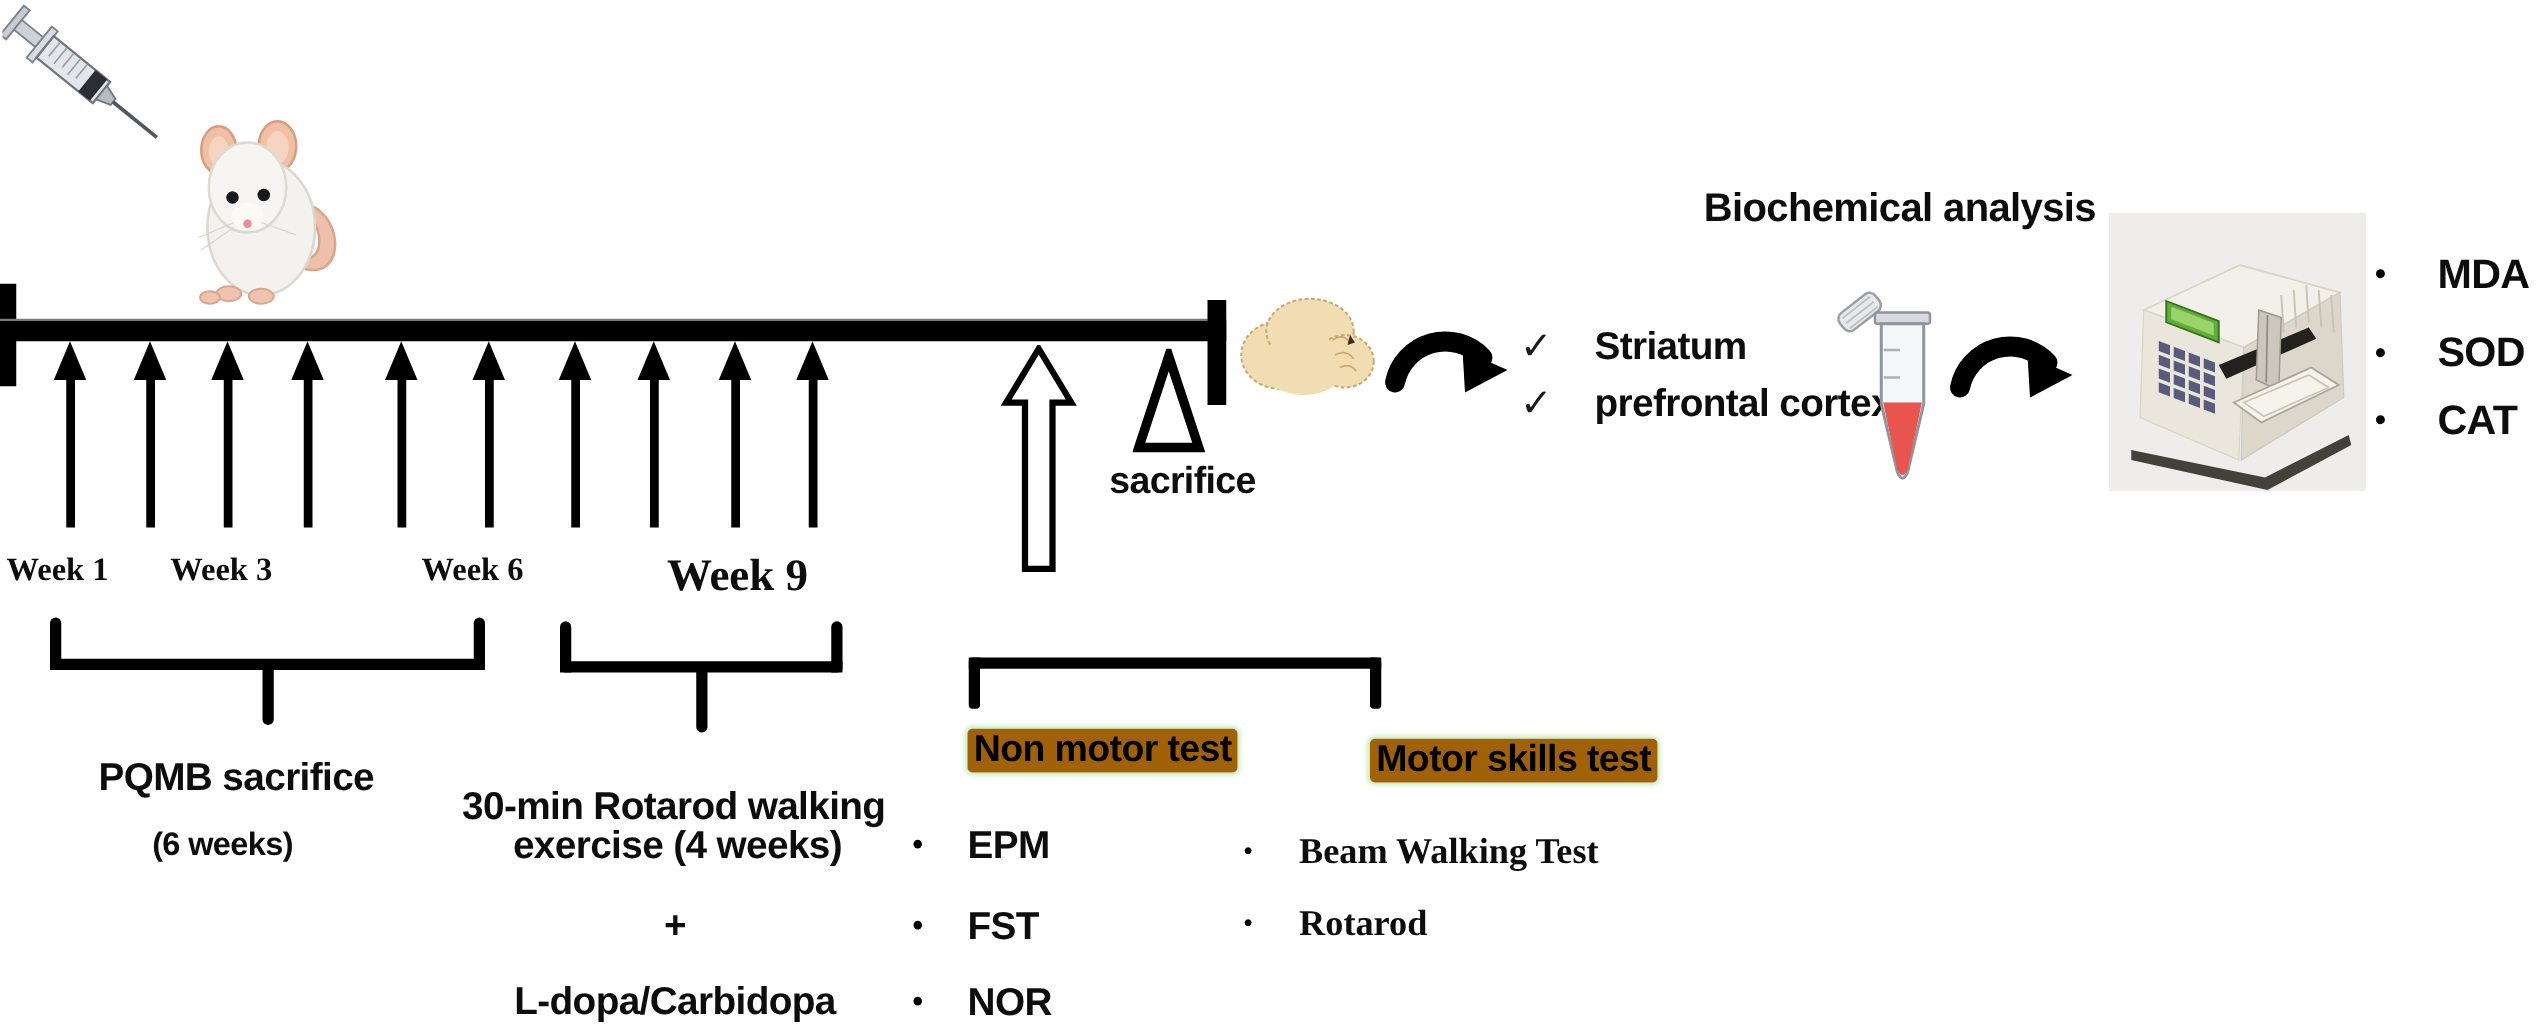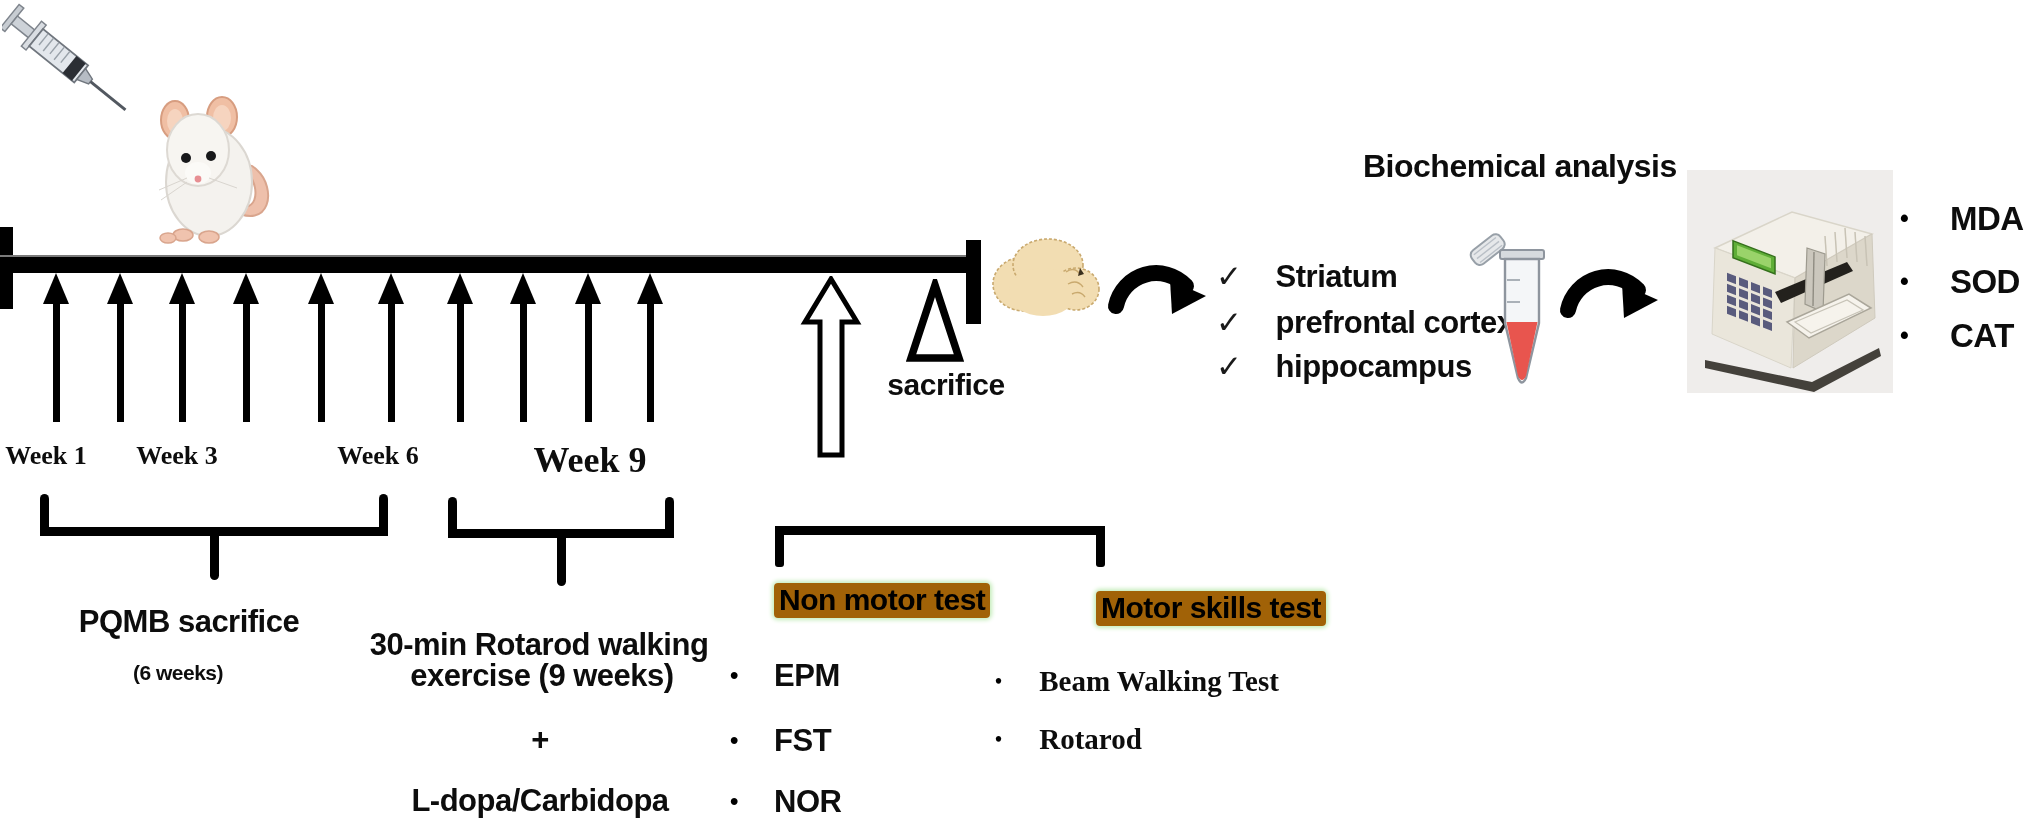--- a/index.html
+++ b/index.html
@@ -133,24 +133,24 @@
   </div>
 
   <div class="brace" style="left:448px;top:497px;width:226px;height:92px;">
     <div class="bar" style="top:32px;"></div>
     <div class="leg" style="left:0;height:41px;"></div>
     <div class="leg" style="right:0;height:41px;"></div>
     <div class="nub" style="left:calc(50% - 4.5px);top:39px;height:50px;"></div>
   </div>
 
   <div class="txt ctr" style="left:189px;top:606px;font-size:31px;">PQMB sacrifice</div>
-  <div class="txt ctr" style="left:178px;top:662px;font-size:21px;">(6 weeks)</div>
+  <div class="txt ctr" style="left:178px;top:662px;font-size:26px;">(6 weeks)</div>
 
   <div class="txt ctr" style="left:539px;top:629px;font-size:31px;">30-min Rotarod walking</div>
-  <div class="txt ctr" style="left:542px;top:660px;font-size:31px;">exercise  (9 weeks)</div>
+  <div class="txt ctr" style="left:542px;top:660px;font-size:31px;">exercise  (4 weeks)</div>
   <div class="txt ctr" style="left:540px;top:724px;font-size:31px;">+</div>
   <div class="txt ctr" style="left:540px;top:785px;font-size:31px;">L-dopa/Carbidopa</div>
 
   <svg class="abs" style="left:800px;top:276px;" width="62" height="183" viewBox="0 0 62 183">
     <polygon points="31,3 57,46 42,46 42,179 20,179 20,46 5,46" fill="#ffffff" stroke="#000000" stroke-width="5" stroke-linejoin="miter"></polygon>
   </svg>
 
   <svg class="abs" style="left:906px;top:279px;" width="58" height="86" viewBox="0 0 58 86">
     <polygon points="29,6 53,79 5,79" fill="#ffffff" stroke="#000000" stroke-width="7.5" stroke-linejoin="miter"></polygon>
   </svg>
@@ -204,24 +204,20 @@
     <polygon points="64,34 100,50 66,68" fill="#000"></polygon>
   </svg>
 
   <div class="row txt" style="left:1216px;top:261px;font-size:31px;">
     <span class="check" style="font-weight:normal;">✓</span>
     <span style="display:inline-block;width:26px;"></span><span>Striatum</span>
   </div>
   <div class="row txt" style="left:1216px;top:307px;font-size:31px;">
     <span class="check" style="font-weight:normal;">✓</span>
     <span style="display:inline-block;width:26px;"></span><span>prefrontal cortex</span>
-  </div>
-  <div class="row txt" style="left:1216px;top:351px;font-size:31px;">
-    <span class="check" style="font-weight:normal;">✓</span>
-    <span style="display:inline-block;width:26px;"></span><span>hippocampus</span>
   </div>
 
   <div class="txt" style="left:1363px;top:150px;font-size:32px;">Biochemical analysis</div>
 
   <svg class="abs" style="left:1460px;top:220px;" width="96" height="175" viewBox="0 0 96 175">
     <g transform="rotate(-38 28 30)">
       <rect x="10" y="21" width="36" height="17" rx="6" fill="#e6e8ea" stroke="#98a0a8" stroke-width="2"></rect>
       <line x1="14" y1="25" x2="42" y2="25" stroke="#b9bfc6" stroke-width="1.4"></line>
       <line x1="14" y1="30" x2="42" y2="30" stroke="#b9bfc6" stroke-width="1.4"></line>
       <line x1="14" y1="35" x2="42" y2="35" stroke="#b9bfc6" stroke-width="1.4"></line>

